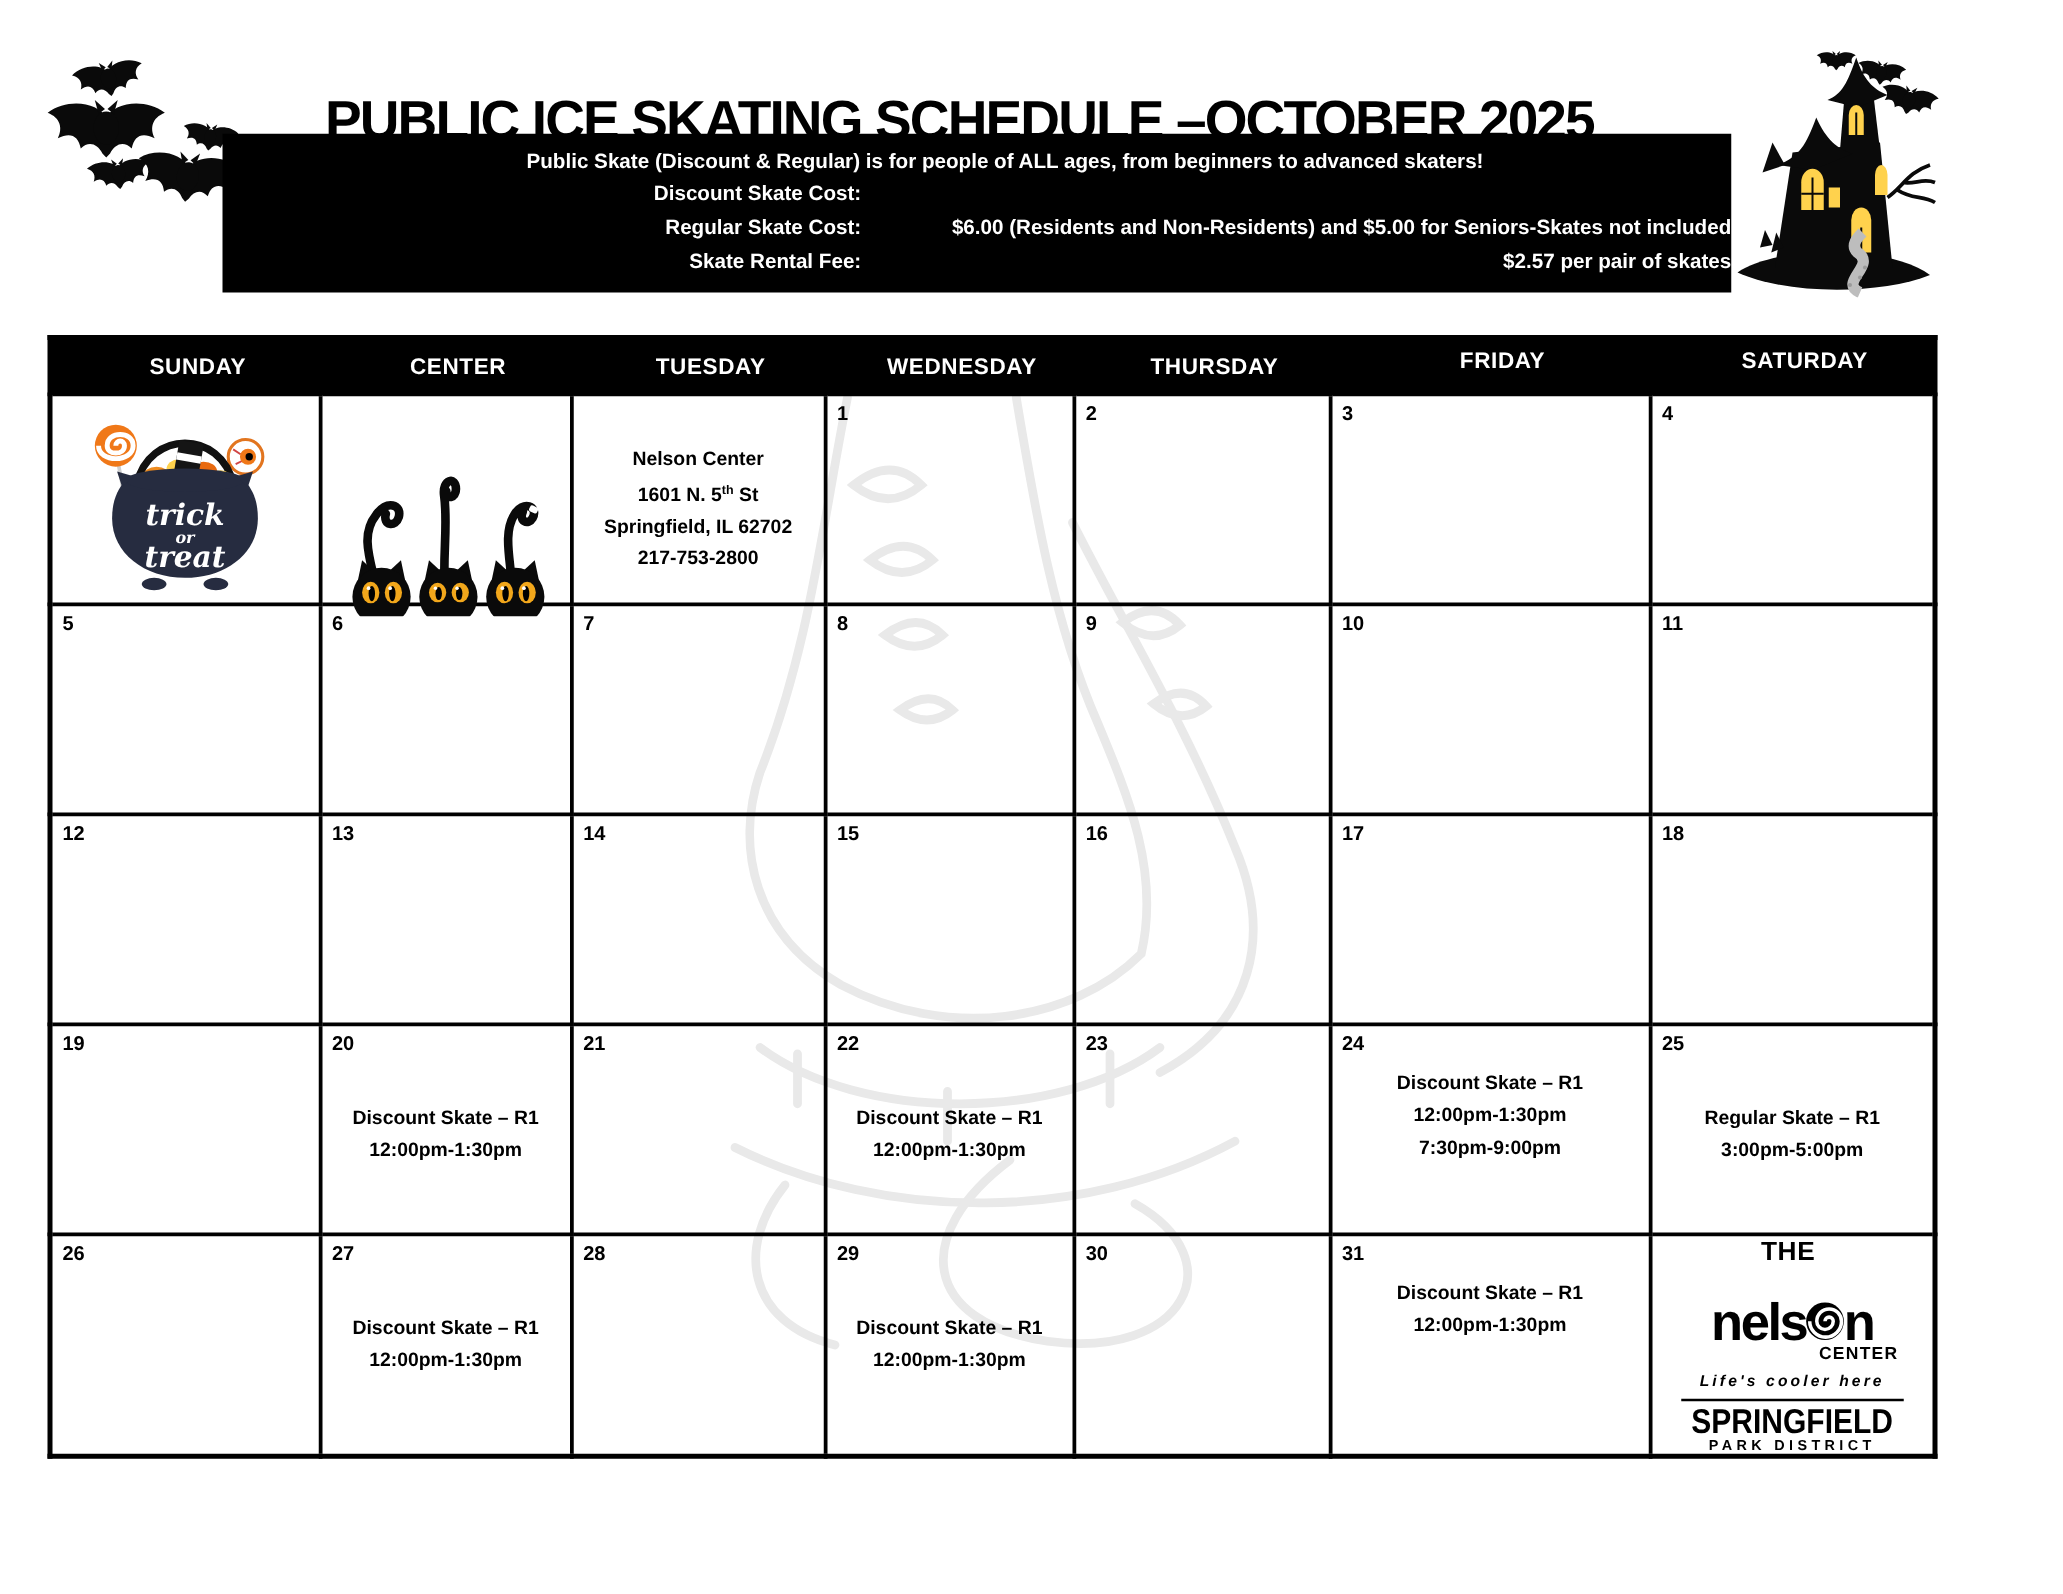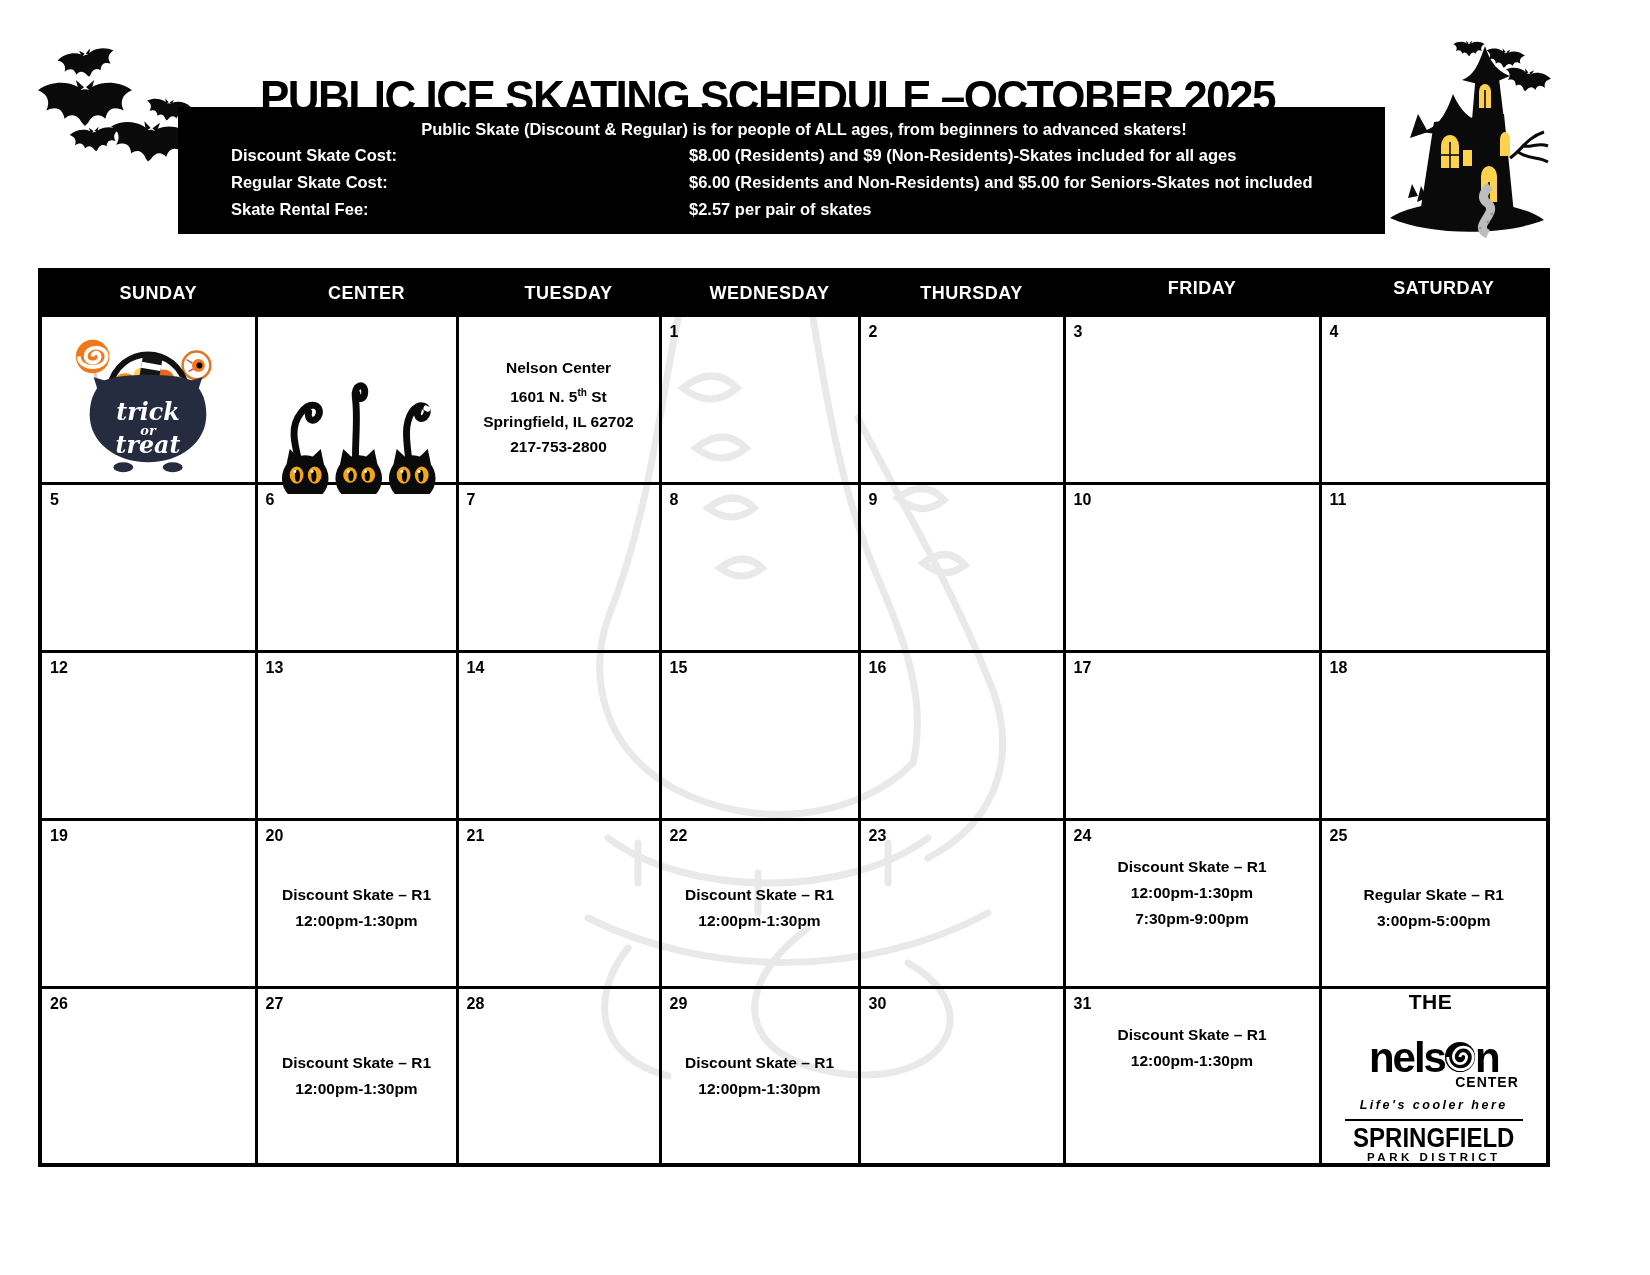--- a/index.html
+++ b/index.html
@@ -5,21 +5,21 @@
   html,body{margin:0;padding:0;background:#fff;}
   .page{position:relative;width:1650px;height:1275px;background:#fff;overflow:hidden;
         font-family:"Liberation Sans",sans-serif;color:#000;}
 
   
   .title{position:absolute;left:205px;top:36px;width:1125px;text-align:center;
          font-size:44px;font-weight:800;letter-spacing:-1.5px;white-space:nowrap;margin-top:36px;}
   .info-box{position:absolute;left:178px;top:107px;width:1207px;height:127px;background:#000;
             color:#fff;font-weight:700;font-size:16.5px;box-sizing:border-box;padding-top:9px;padding-left:45px;}
   .info-headline{text-align:center;line-height:26px;}
-  .info-row{display:grid;grid-template-columns:466px 1fr;line-height:27px;}
+  .info-row{display:grid;grid-template-columns:466px 1fr;line-height:27px;text-align:right;}
   .info-label{padding-left:8px;}
   .bats-wrap{position:absolute;left:28px;top:40px;}
   .house-wrap{position:absolute;left:1384px;top:38px;}
 
   
   .calendar-wrap{position:absolute;left:38px;top:268px;width:1508px;height:865px;}
   .watermark{position:absolute;left:390px;top:30px;width:700px;height:790px;z-index:0;}
   table.cal{border-collapse:collapse;table-layout:fixed;width:1508px;height:865px;
             position:relative;z-index:1;border:4px solid #000;}
   table.cal th{background:#000;color:#fff;height:40px;font-size:18px;font-weight:700;
@@ -78,21 +78,20 @@
       <use href="#bat" x="78" y="80" width="88" height="46" transform="rotate(6 122 103)"></use>
     </svg>
   </div>
 
   <div class="title">PUBLIC ICE SKATING SCHEDULE –OCTOBER 2025</div>
 
   <div class="info-box">
     <div class="info-headline">Public Skate (Discount &amp; Regular) is for people of ALL ages, from beginners to advanced skaters!</div>
     <div class="info-row">
       <span class="info-label">Discount Skate Cost:</span>
-      <span class="info-value">$8.00 (Residents) and $9 (Non-Residents)-Skates included for all ages</span>
     </div>
     <div class="info-row">
       <span class="info-label">Regular Skate Cost:</span>
       <span class="info-value">$6.00 (Residents and Non-Residents) and $5.00 for Seniors-Skates not included</span>
     </div>
     <div class="info-row">
       <span class="info-label">Skate Rental Fee:</span>
       <span class="info-value">$2.57 per pair of skates</span>
     </div>
   </div>

